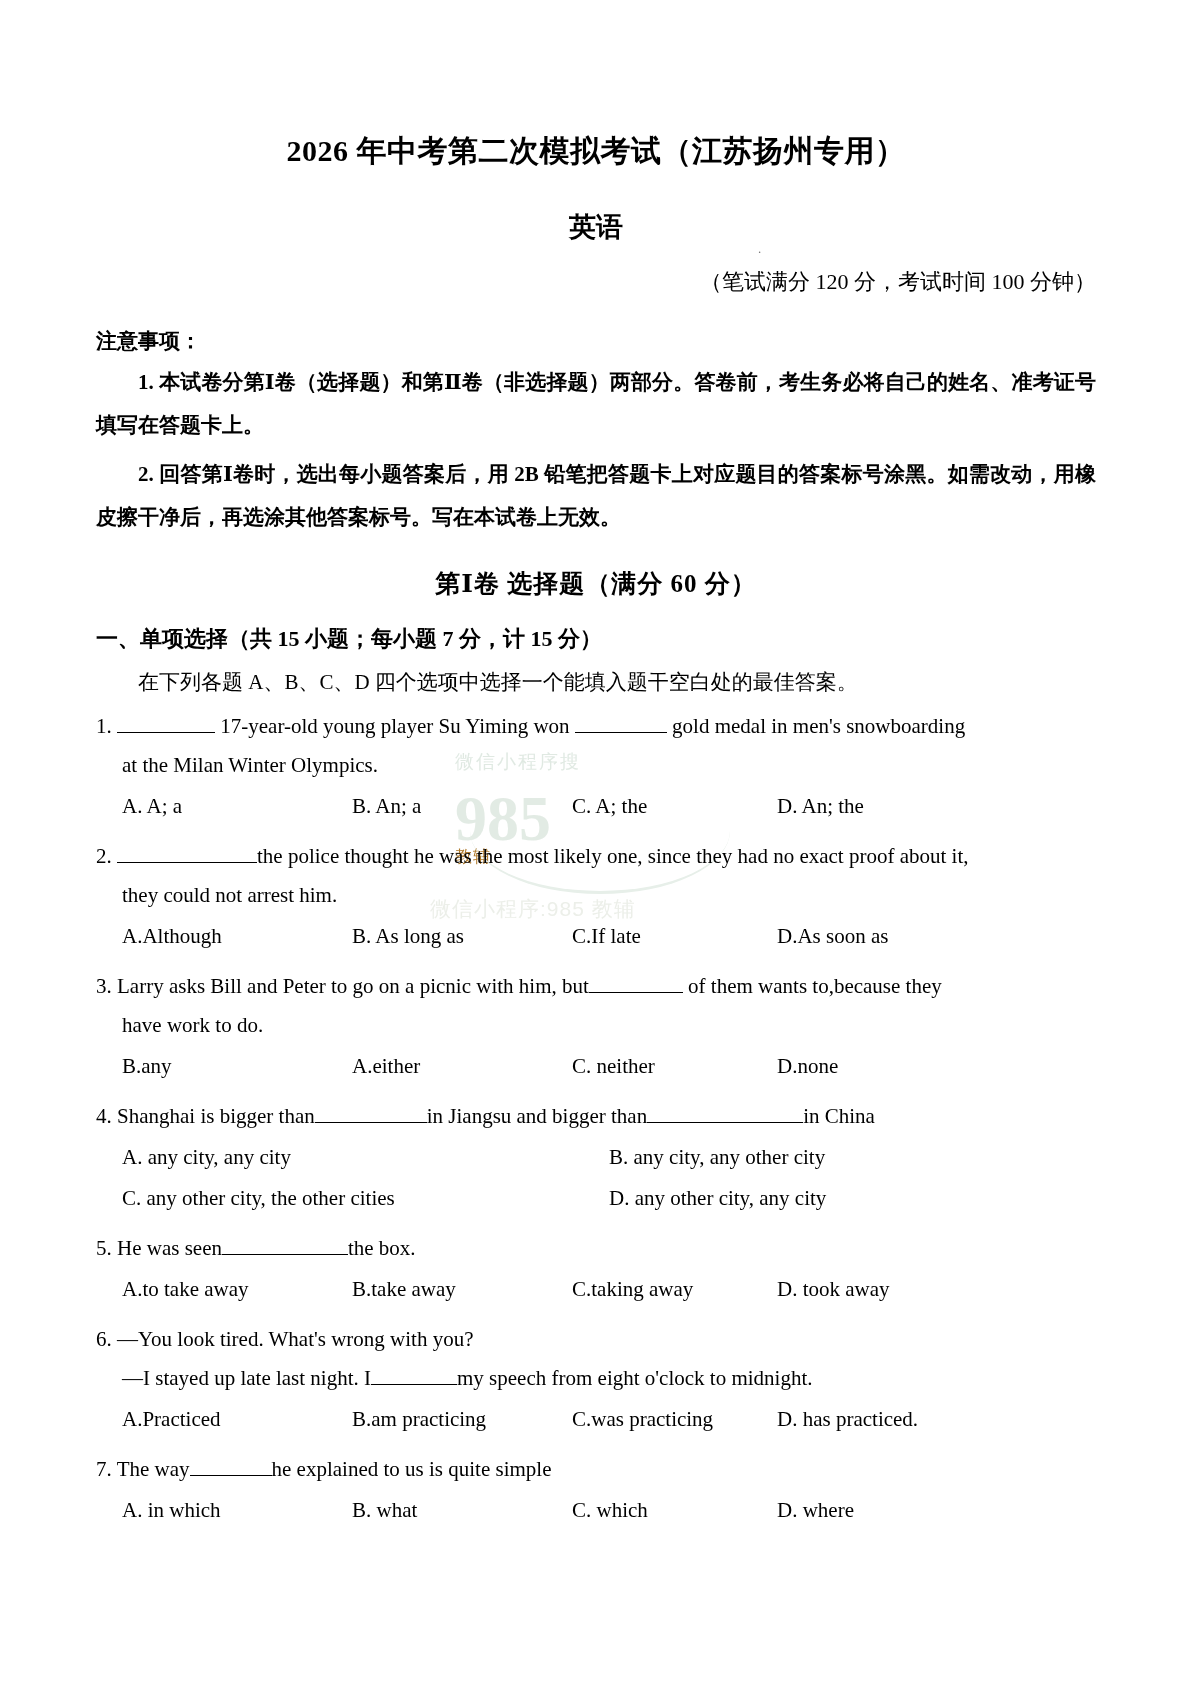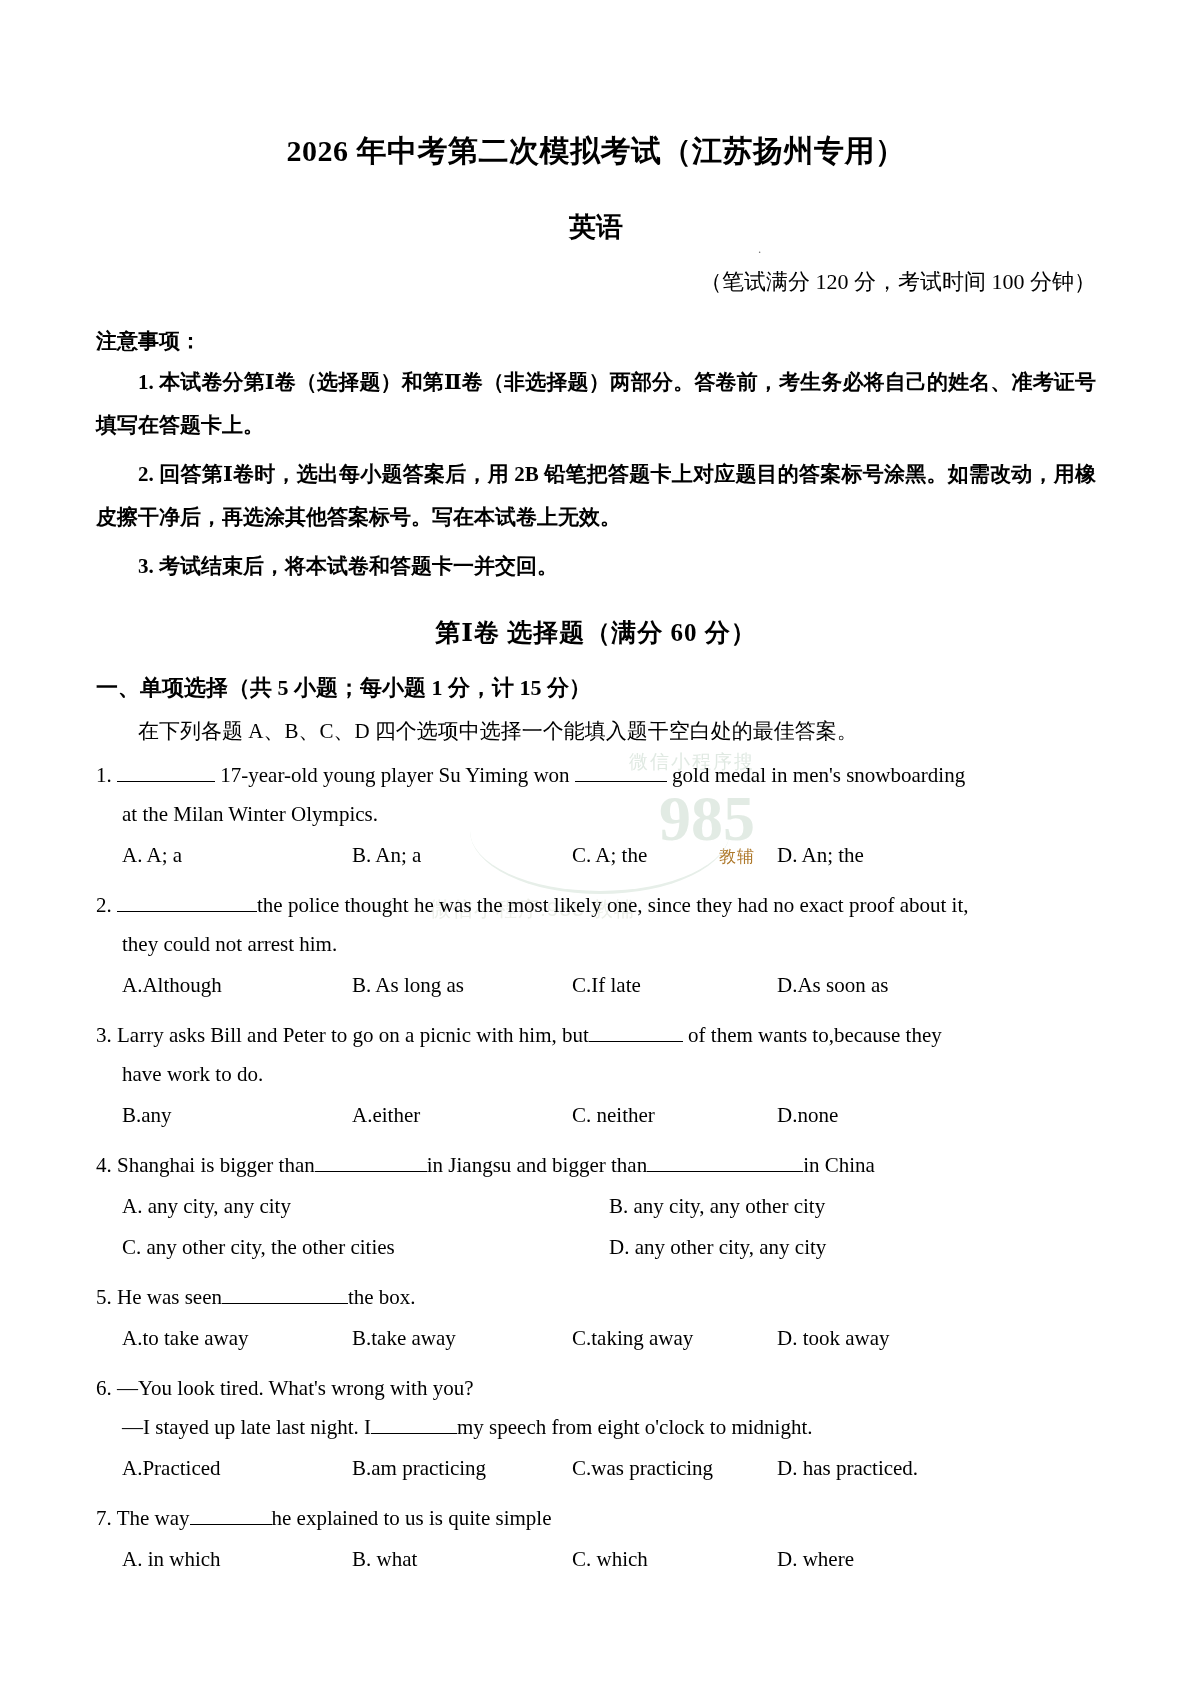--- a/index.html
+++ b/index.html
@@ -37,21 +37,21 @@
     width: 1190px;
     height: 1683px;
     pointer-events: none;
     z-index: 0;
   }
   .wm-group {
     position: absolute;
     left: 455px;
     top: 618px;
     width: 300px;
-    text-align: right;
+    text-align: left;
     color: #d9e4dc;
     opacity: .85;
   }
   .wm-top {
     font-family: "Liberation Sans", sans-serif;
     font-size: 19px;
     letter-spacing: 2px;
     color: #dbe6de;
   }
   .wm-logo {
@@ -212,24 +212,23 @@
 
   <div class="content layer">
 
     <h1 class="title">2026 年中考第二次模拟考试（江苏扬州专用）</h1>
     <h2 class="subtitle">英语</h2>
     <div class="scoreline">（笔试满分 120 分，考试时间 100 分钟）</div>
 
     <div class="notice-head">注意事项：</div>
     <div class="notice-item">1. 本试卷分第Ⅰ卷（选择题）和第Ⅱ卷（非选择题）两部分。答卷前，考生务必将自己的姓名、准考证号填写在答题卡上。</div>
     <div class="notice-item">2. 回答第Ⅰ卷时，选出每小题答案后，用 2B 铅笔把答题卡上对应题目的答案标号涂黑。如需改动，用橡皮擦干净后，再选涂其他答案标号。写在本试卷上无效。</div>
-    <div class="notice-item">3. 考试结束后，将本试卷和答题卡一并交回。</div>
 
     <div class="partline">第Ⅰ卷 选择题（满分 60 分）</div>
-    <div class="sec-head">一、单项选择（共 5 小题；每小题 1 分，计 15 分）</div>
+    <div class="sec-head">一、单项选择（共 15 小题；每小题 7 分，计 15 分）</div>
     <div class="sec-desc">在下列各题 A、B、C、D 四个选项中选择一个能填入题干空白处的最佳答案。</div>
 
     <div class="q">
       <span class="q-stem">
         <span>1.</span>
         <span class="blank" style="width:98px"></span><span> 17-year-old young player Su Yiming won </span><span class="blank" style="width:92px"></span><span> gold medal in men's snowboarding</span>
       </span>
       <span class="q-cont">at the Milan Winter Olympics.</span>
     </div>
     <div class="opts four">

